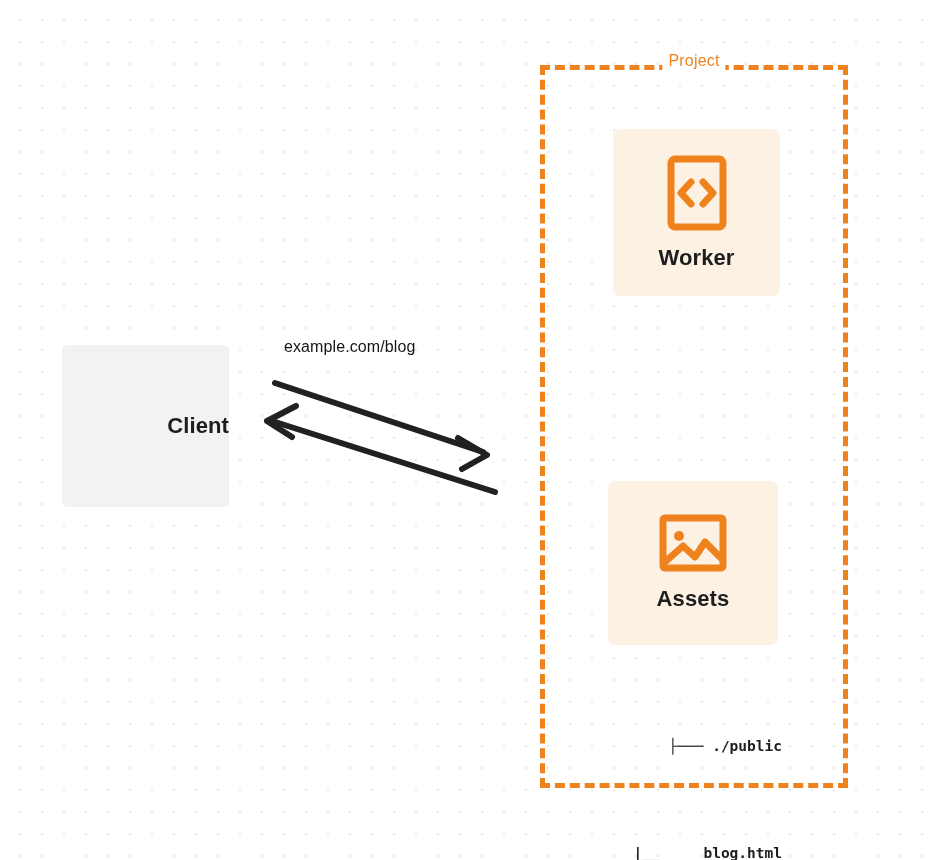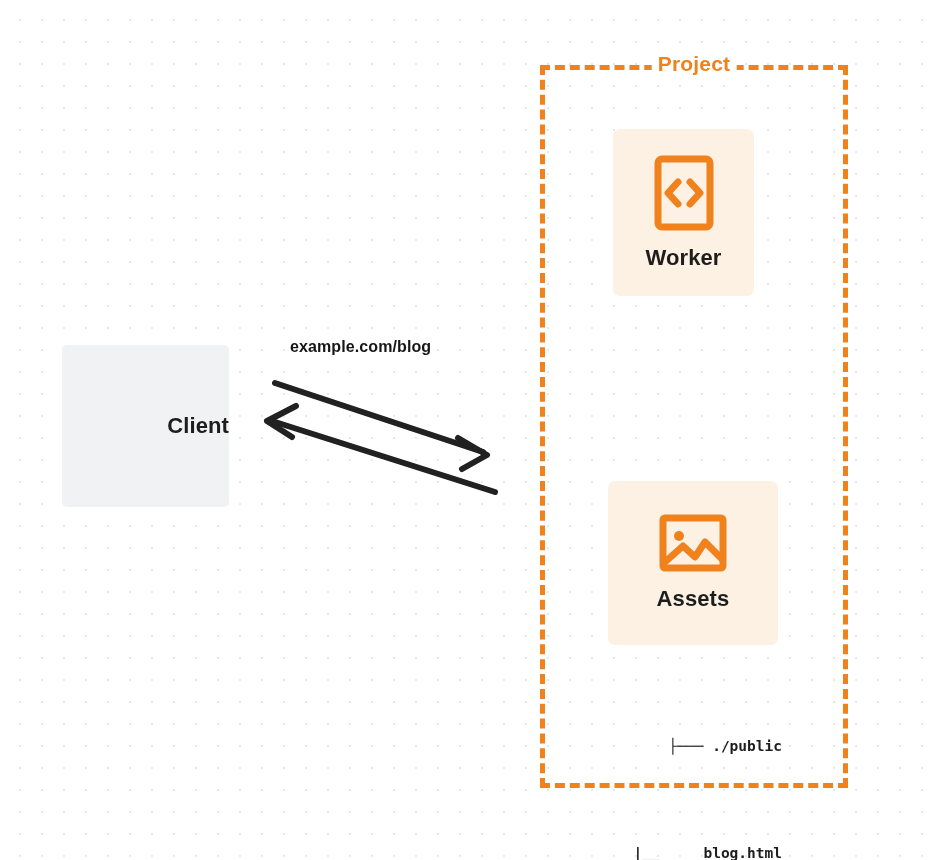--- a/index.html
+++ b/index.html
@@ -39,24 +39,24 @@
   .client-label {
     font-size: 22px;
     font-weight: 700;
     color: #1d1d1d;
     letter-spacing: 0.1px;
   }
 
   
   .request-label {
     position: absolute;
-    left: 290px;
+    left: 284px;
     top: 338px;
     font-size: 16px;
-    font-weight: 700;
+    font-weight: 400;
     color: #161616;
     letter-spacing: 0.1px;
     white-space: nowrap;
   }
 
   
   .arrows-svg {
     position: absolute;
     left: 250px;
     top: 365px;
@@ -74,41 +74,41 @@
     box-sizing: border-box;
     border: 5px dashed #f0821e;
   }
   .project-title {
     position: absolute;
     left: 50%;
     top: -18px;
     transform: translateX(-50%);
     background: #ffffff;
     padding: 0 6px;
-    font-size: 21px;
-    font-weight: 700;
+    font-size: 16px;
+    font-weight: 400;
     color: #f0821e;
     letter-spacing: 0.2px;
     white-space: nowrap;
   }
 
   
   .service-card {
     position: absolute;
     background: #fdf1e4;
     border-radius: 7px;
     display: flex;
     flex-direction: column;
     align-items: center;
     justify-content: center;
   }
   .card-worker {
     left: 613px;
     top: 129px;
-    width: 141px;
+    width: 167px;
     height: 167px;
   }
   .card-assets {
     left: 608px;
     top: 481px;
     width: 170px;
     height: 164px;
   }
   .service-icon {
     line-height: 0;

